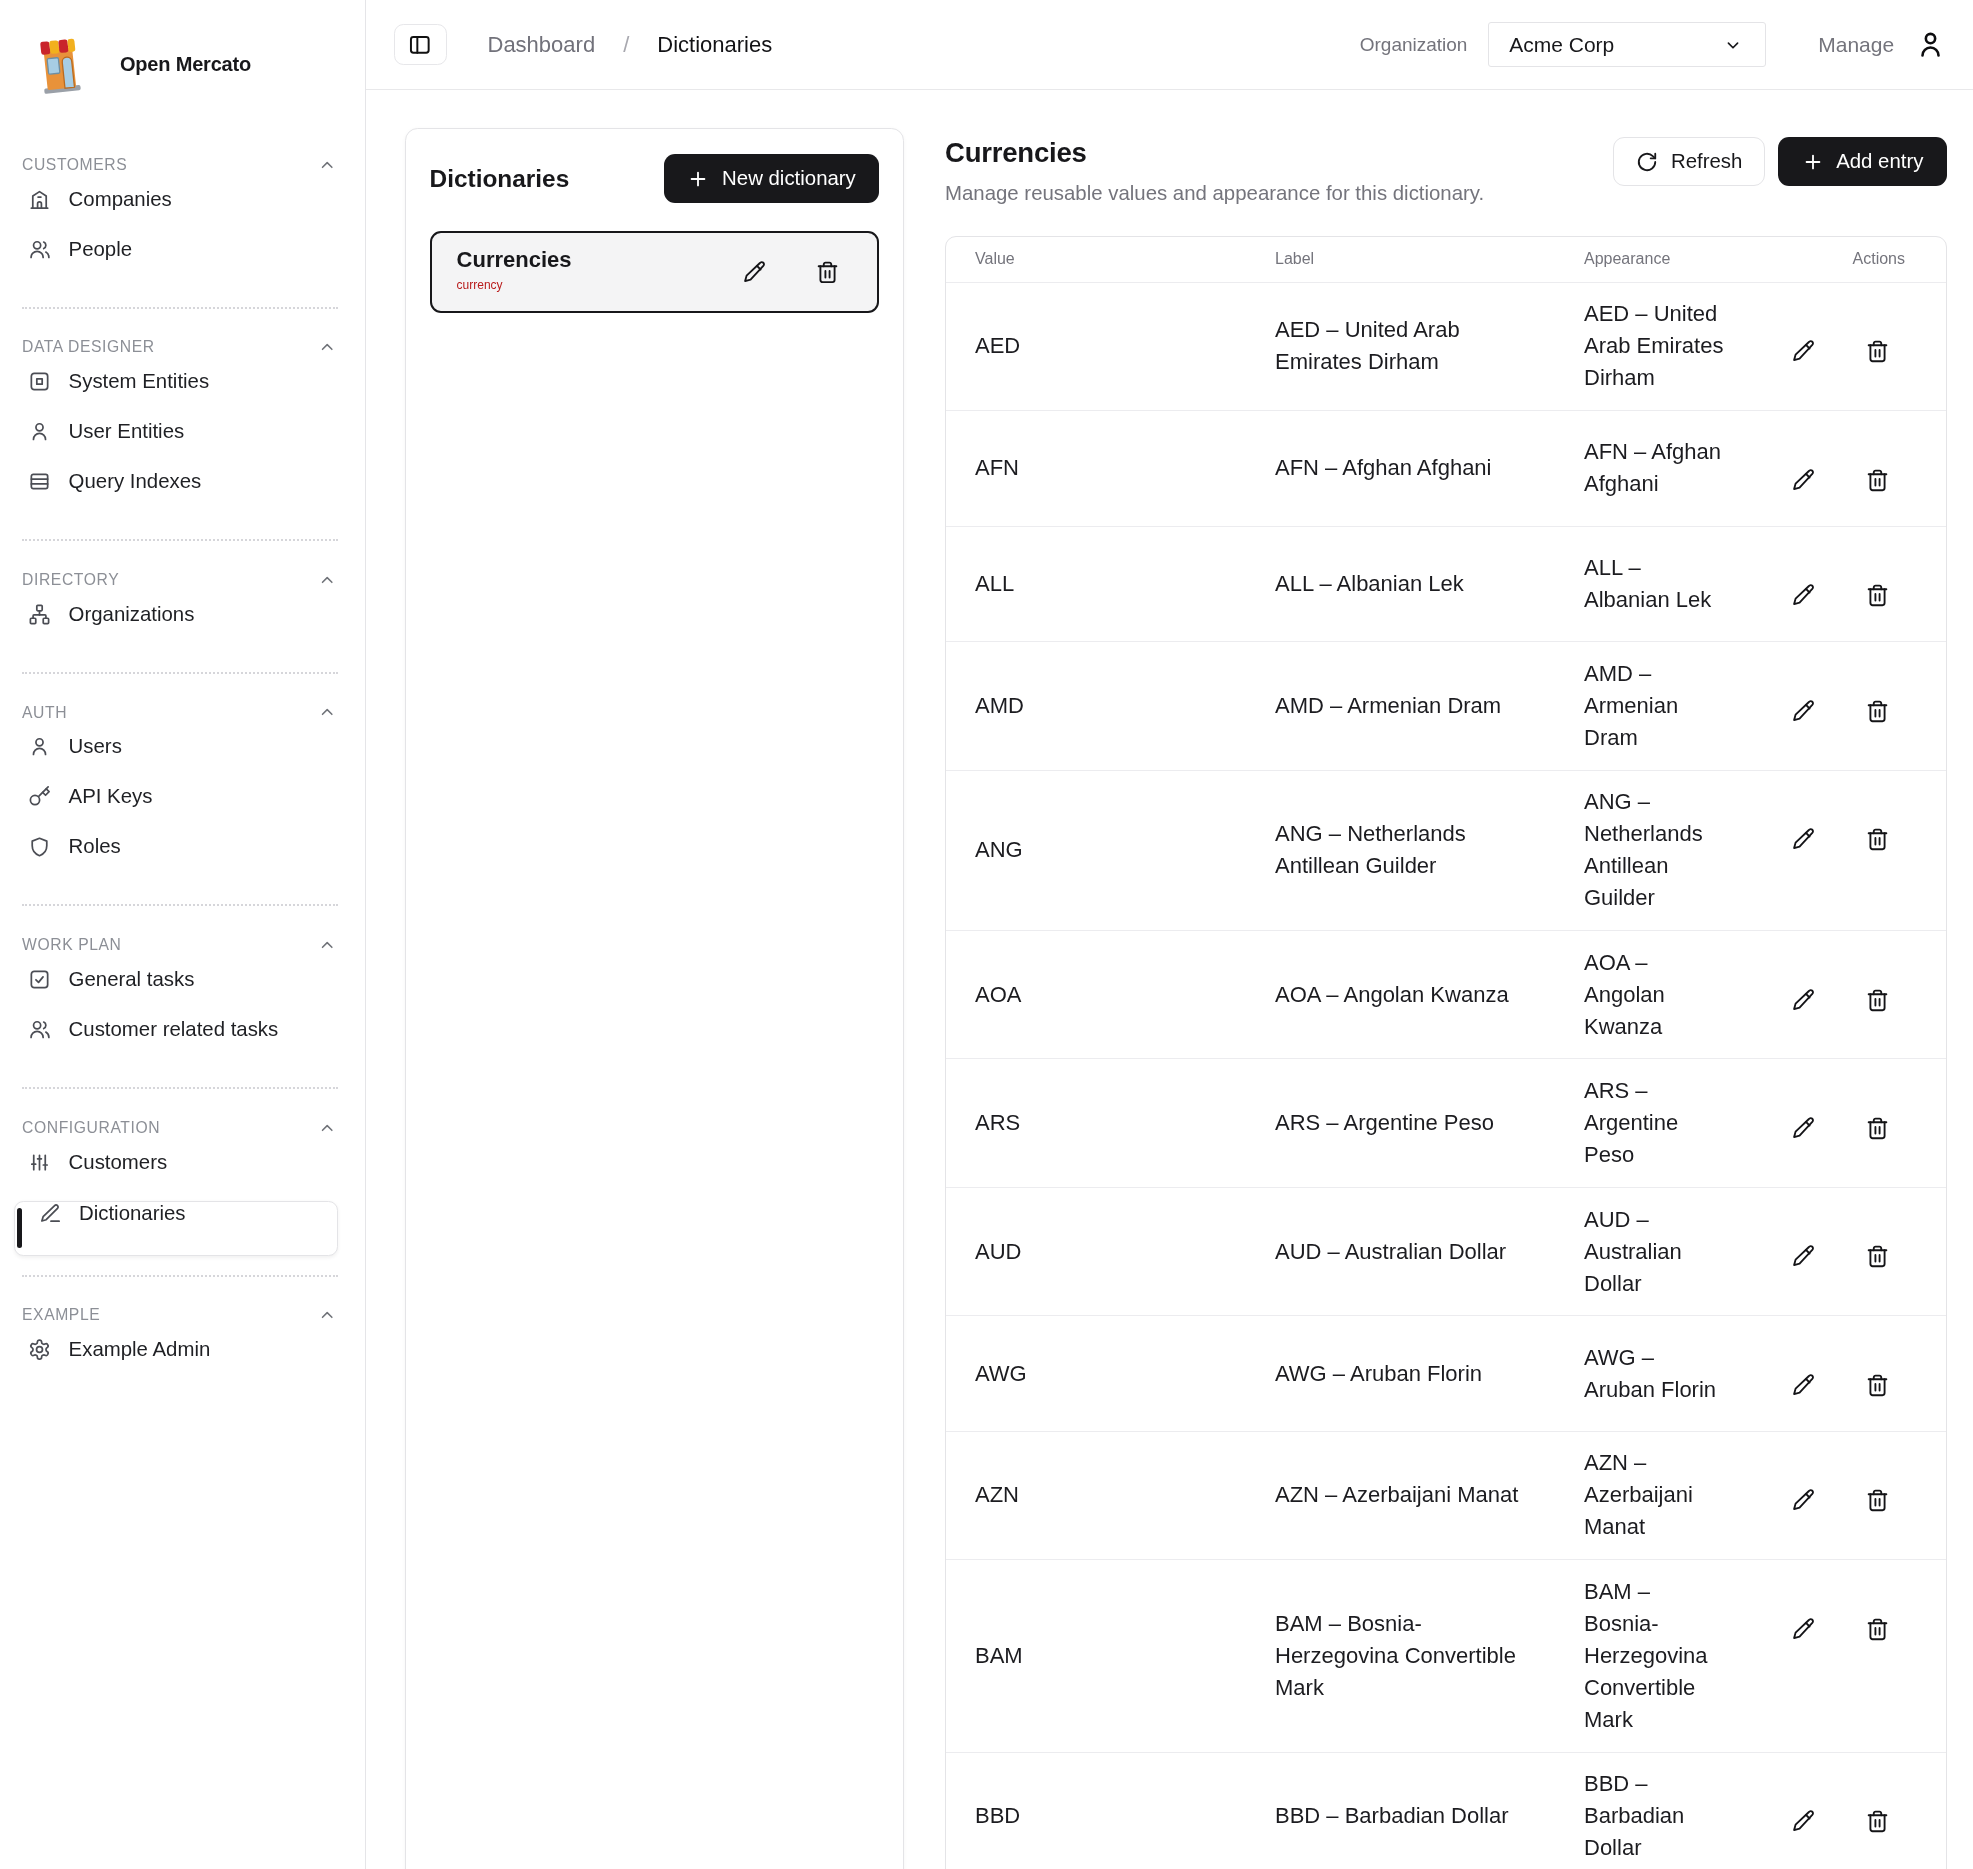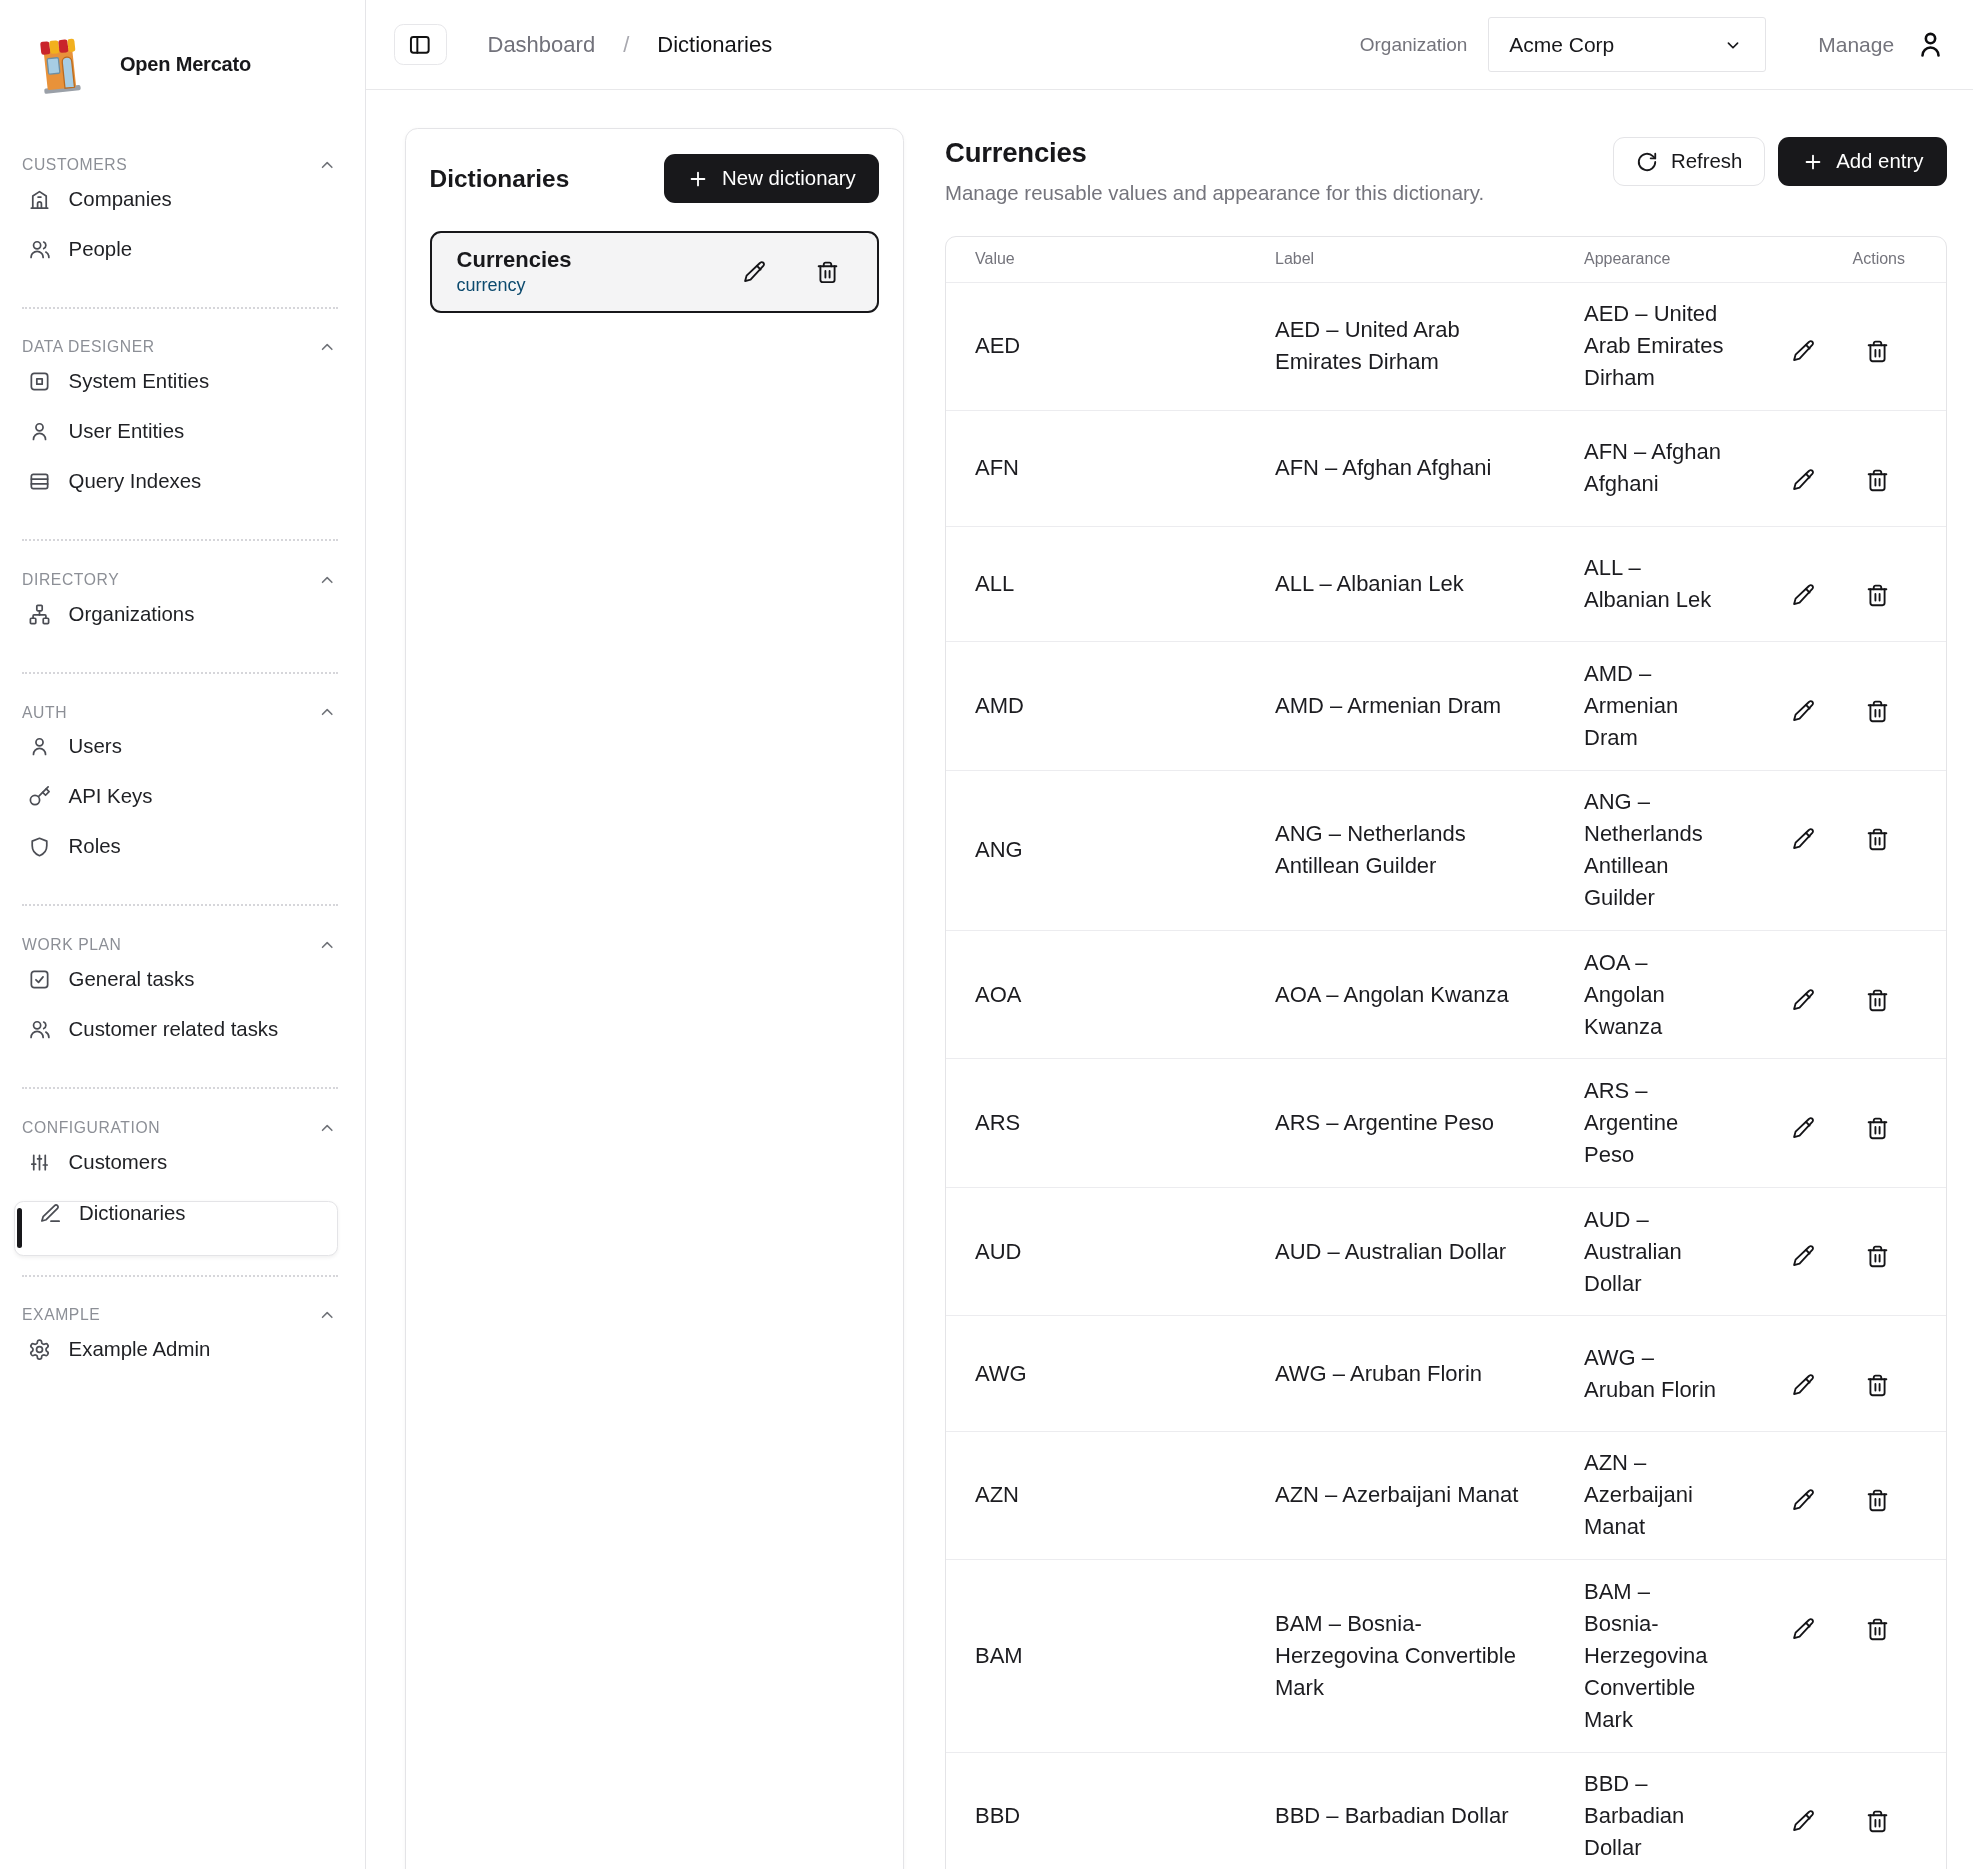--- a/index.html
+++ b/index.html
@@ -29,39 +29,39 @@
   .main-col { flex: 1; display: flex; flex-direction: column; min-width: 0; }
   .topbar { height: 90px; flex: 0 0 90px; border-bottom: 1.6px solid #e8e8ea; display: flex; align-items: center; padding: 0 27.5px; }
   .toggle-btn { width: 53px; height: 41px; border: 1.6px solid #e7e7ea; border-radius: 9.4px; background: #fff; display: flex; align-items: center; justify-content: center; color: #111; cursor: pointer; }
   .toggle-btn svg { width: 23.6px; height: 23.6px; stroke-width: 2; }
   .breadcrumb { display: flex; align-items: center; gap: 28px; margin-left: 41px; font-size: 22px; }
   .crumb-muted { color: #71717a; cursor: pointer; }
   .crumb-sep { color: #a8a8af; }
   .crumb-current { color: #121215; font-weight: 500; }
   .topbar-right { margin-left: auto; display: flex; align-items: center; gap: 20.4px; }
   .org-label { font-size: 19px; color: #74747c; }
-  .org-select { width: 278px; height: 55px; border: 1.6px solid #e4e4e7; border-radius: 3px; background: #fff; display: flex; align-items: center; padding: 0 20.4px; font-size: 21px; font-weight: 500; cursor: pointer; }
+  .org-select { width: 278px; height: 45px; border: 1.6px solid #e4e4e7; border-radius: 3px; background: #fff; display: flex; align-items: center; padding: 0 20.4px; font-size: 21px; font-weight: 500; cursor: pointer; }
   .org-select .sel-chevron { margin-left: auto; width: 22px; height: 22px; color: #18181b; }
   .manage-link { font-size: 21px; color: #74747c; cursor: pointer; margin-left: 32px; }
   .user-btn { width: 31px; height: 31px; color: #0d0d0f; cursor: pointer; }
   .user-btn svg { width: 31px; height: 31px; stroke-width: 2; }
 
   
   .content { flex: 1; display: flex; padding: 38px 26px 0 39px; gap: 41px; min-height: 0; }
 
   
   .dict-card { flex: 0 0 499px; width: 499px; height: 1808px; background: #fff; border: 1.6px solid #e4e4e7; border-radius: 12.6px; box-shadow: 0 1.6px 4.7px rgba(0,0,0,.04); padding: 25px 23.6px; }
   .dict-card-head { display: flex; align-items: center; justify-content: space-between; margin-bottom: 28px; }
   .dict-card-title { font-size: 24.4px; font-weight: 650; }
   .btn { display: inline-flex; align-items: center; justify-content: center; gap: 12.6px; height: 49px; border-radius: 11px; font-size: 20.4px; font-weight: 500; cursor: pointer; border: none; font-family: inherit; }
   .btn-dark { background: #18181b; color: #fff; padding: 0 23.6px; }
   .btn-dark .btn-ico { width: 22px; height: 22px; stroke-width: 2; }
   .dict-item { height: 82px; background: #f4f4f5; border: 2px solid #17171a; border-radius: 11px; display: flex; align-items: center; padding: 0 35px 0 25px; cursor: pointer; }
   .dict-item-name { font-size: 22px; font-weight: 600; line-height: 28px; }
-  .dict-item-key { font-size: 18px; color: #0c4a6e; line-height: 23.6px; }
+  .dict-item-key { font-size: 12px; color: #b91c1c; line-height: 23.6px; }
   .dict-item-actions { margin-left: auto; display: flex; align-items: center; gap: 46px; }
   .icon-btn { width: 27px; height: 27px; color: #141417; background: none; border: none; cursor: pointer; padding: 0; }
   .icon-btn svg { width: 25px; height: 25px; }
 
   
   .panel { flex: 1; min-width: 0; margin-top: 9.4px; }
   .panel-head { position: relative; }
   .panel-title { font-size: 27.5px; font-weight: 700; letter-spacing: -0.2px; }
   .panel-sub { font-size: 20.4px; color: #74747c; margin-top: 12.6px; }
   .panel-actions { position: absolute; right: 0; top: 0; display: flex; gap: 12.6px; }

